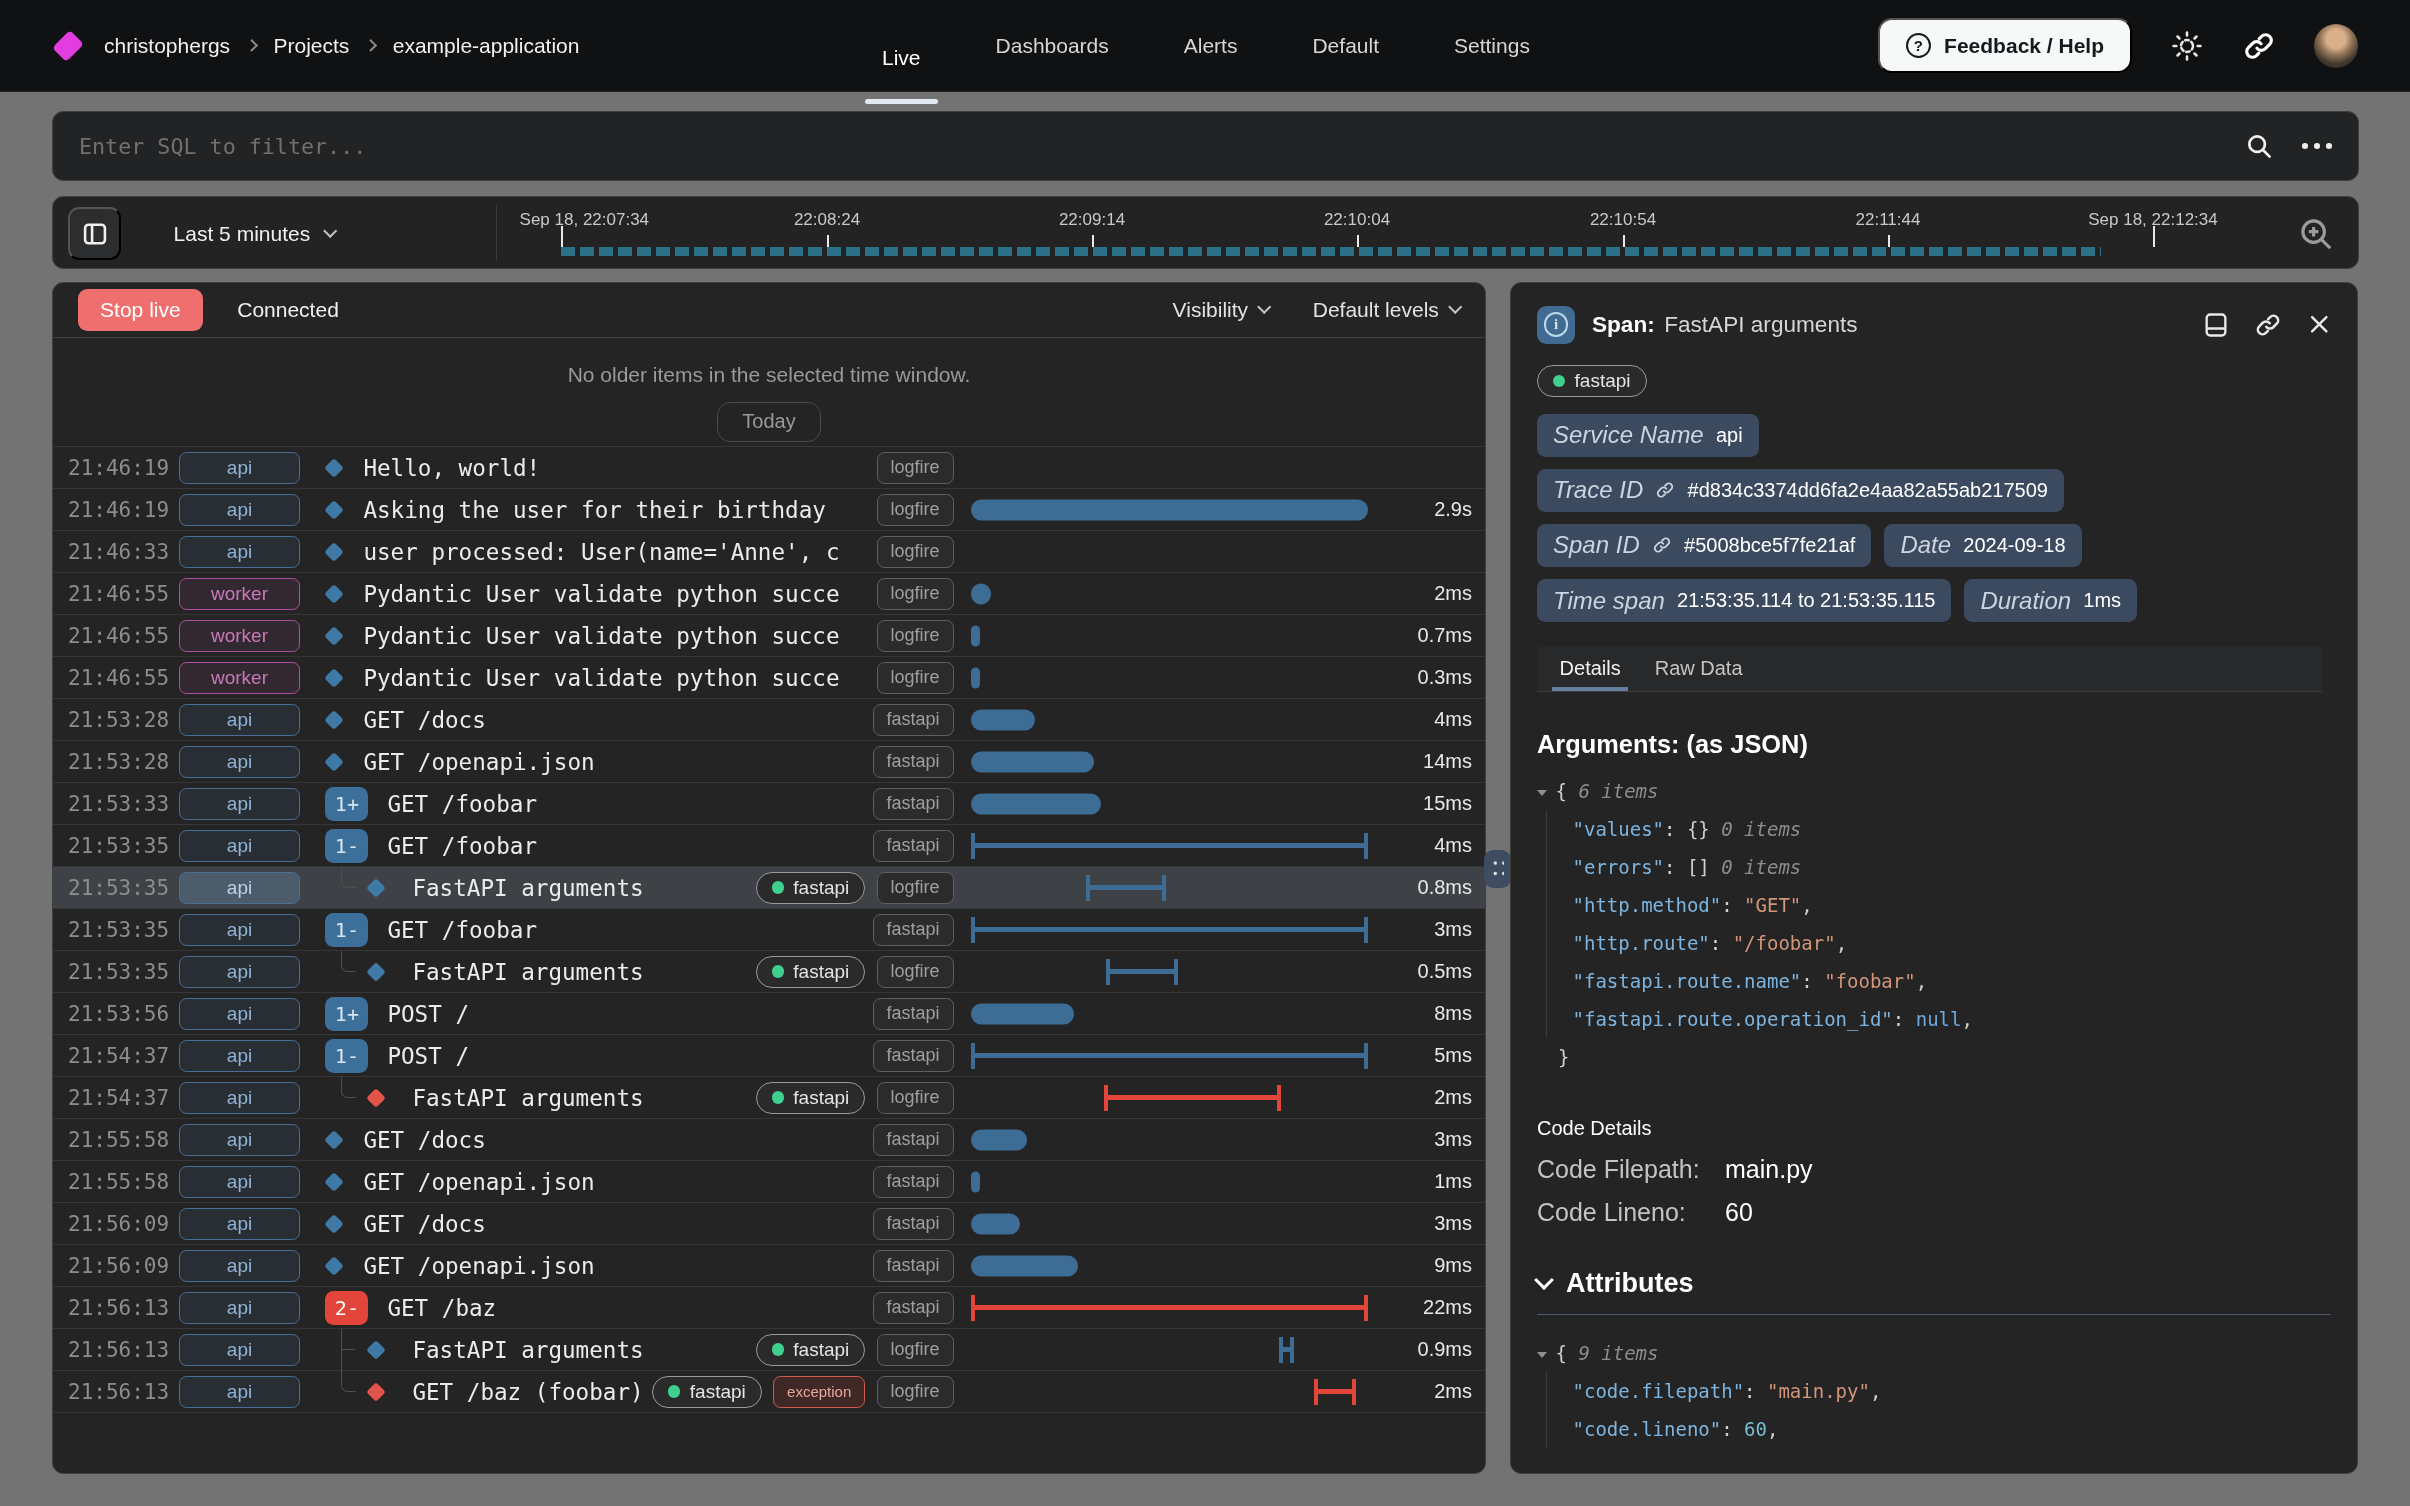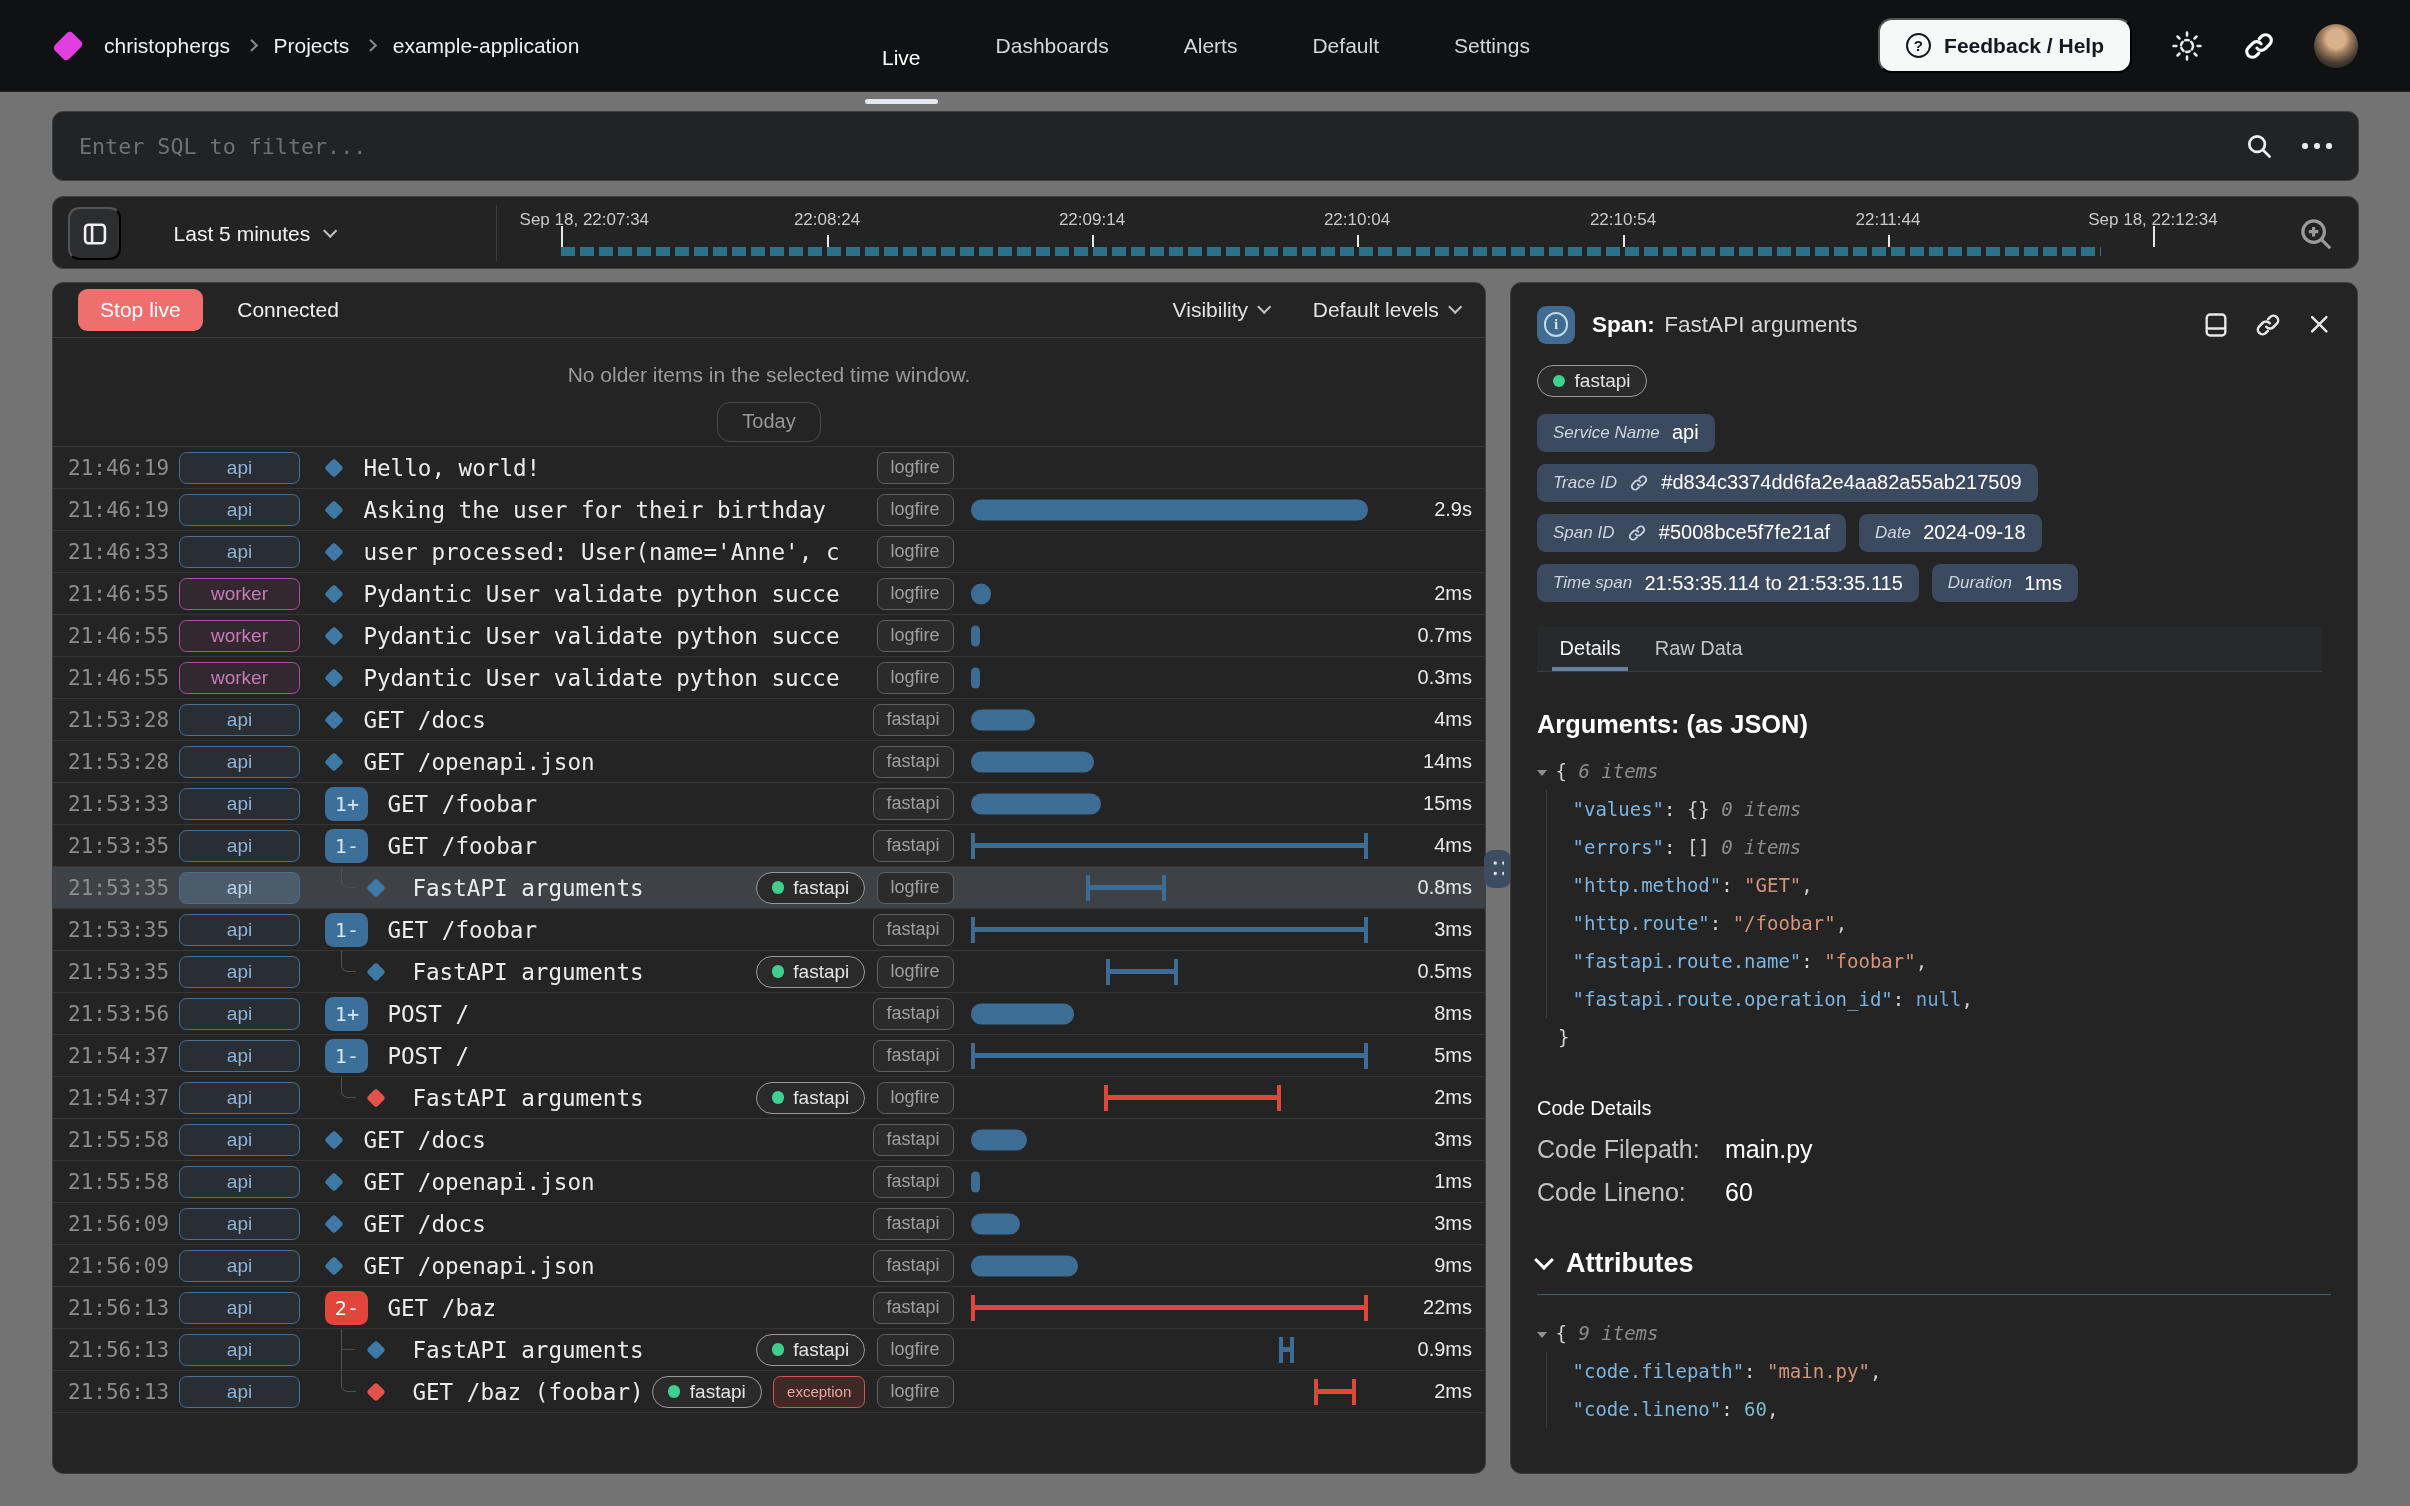--- a/index.html
+++ b/index.html
@@ -118,21 +118,21 @@
   .dp-head { display:flex; align-items:center; }
   .info-ic { width:38px; height:38px; border-radius:9.4px; background:#416b90; display:flex; align-items:center; justify-content:center; }
   .info-ic i { width:24.5px; height:24.5px; border:2.4px solid #bcd9ee; border-radius:50%; color:#cfe6f6;
                font-style:normal; font-size:15px; font-weight:700; display:flex; align-items:center; justify-content:center; font-family:"Liberation Serif", serif; }
   .dp-title { margin-left:17px; font-size:22.6px; color:#d6d6d6; }
   .dp-title b { color:#ffffff; margin-right:9.4px; }
   .dp-icons { margin-left:auto; display:flex; align-items:center; gap:24.5px; }
   .dp-tag { margin:21px 0 17px; }
   .frow { display:flex; gap:13px; margin-bottom:12.2px; }
   .chip { display:inline-flex; align-items:center; gap:12.2px; background:#3c4a60; border-radius:8.5px; padding:7.5px 16px; }
-  .chip-l { font-style:italic; font-size:17px; color:#ccd4df; }
+  .chip-l { font-style:italic; font-size:24px; color:#ccd4df; }
   .chip-v { font-size:20px; color:#ffffff; }
   .chip-link { display:flex; align-items:center; }
   .dtabs { margin-top:24.5px; margin-right:9.4px; background:#28292b; border-bottom:0.9px solid #3d3d3d;
            display:flex; height:45px; align-items:stretch; padding-left:5.6px; }
   .dtab { position:relative; display:flex; align-items:center; font-size:20px; color:#c4c4c4; margin:0 17px; }
   .dtab.active { color:#f2f2f2; }
   .dtab.active::after { content:""; position:absolute; left:-7.5px; right:-7.5px; bottom:0; height:3.8px; background:#64809c; }
   .sec-h1 { margin:38px 0 13px; font-size:25.4px; font-weight:700; color:#ffffff; }
   .jsonblk { font-family:"DejaVu Sans Mono", monospace; font-size:19px; }
   .jline { line-height:38px; white-space:nowrap; }

